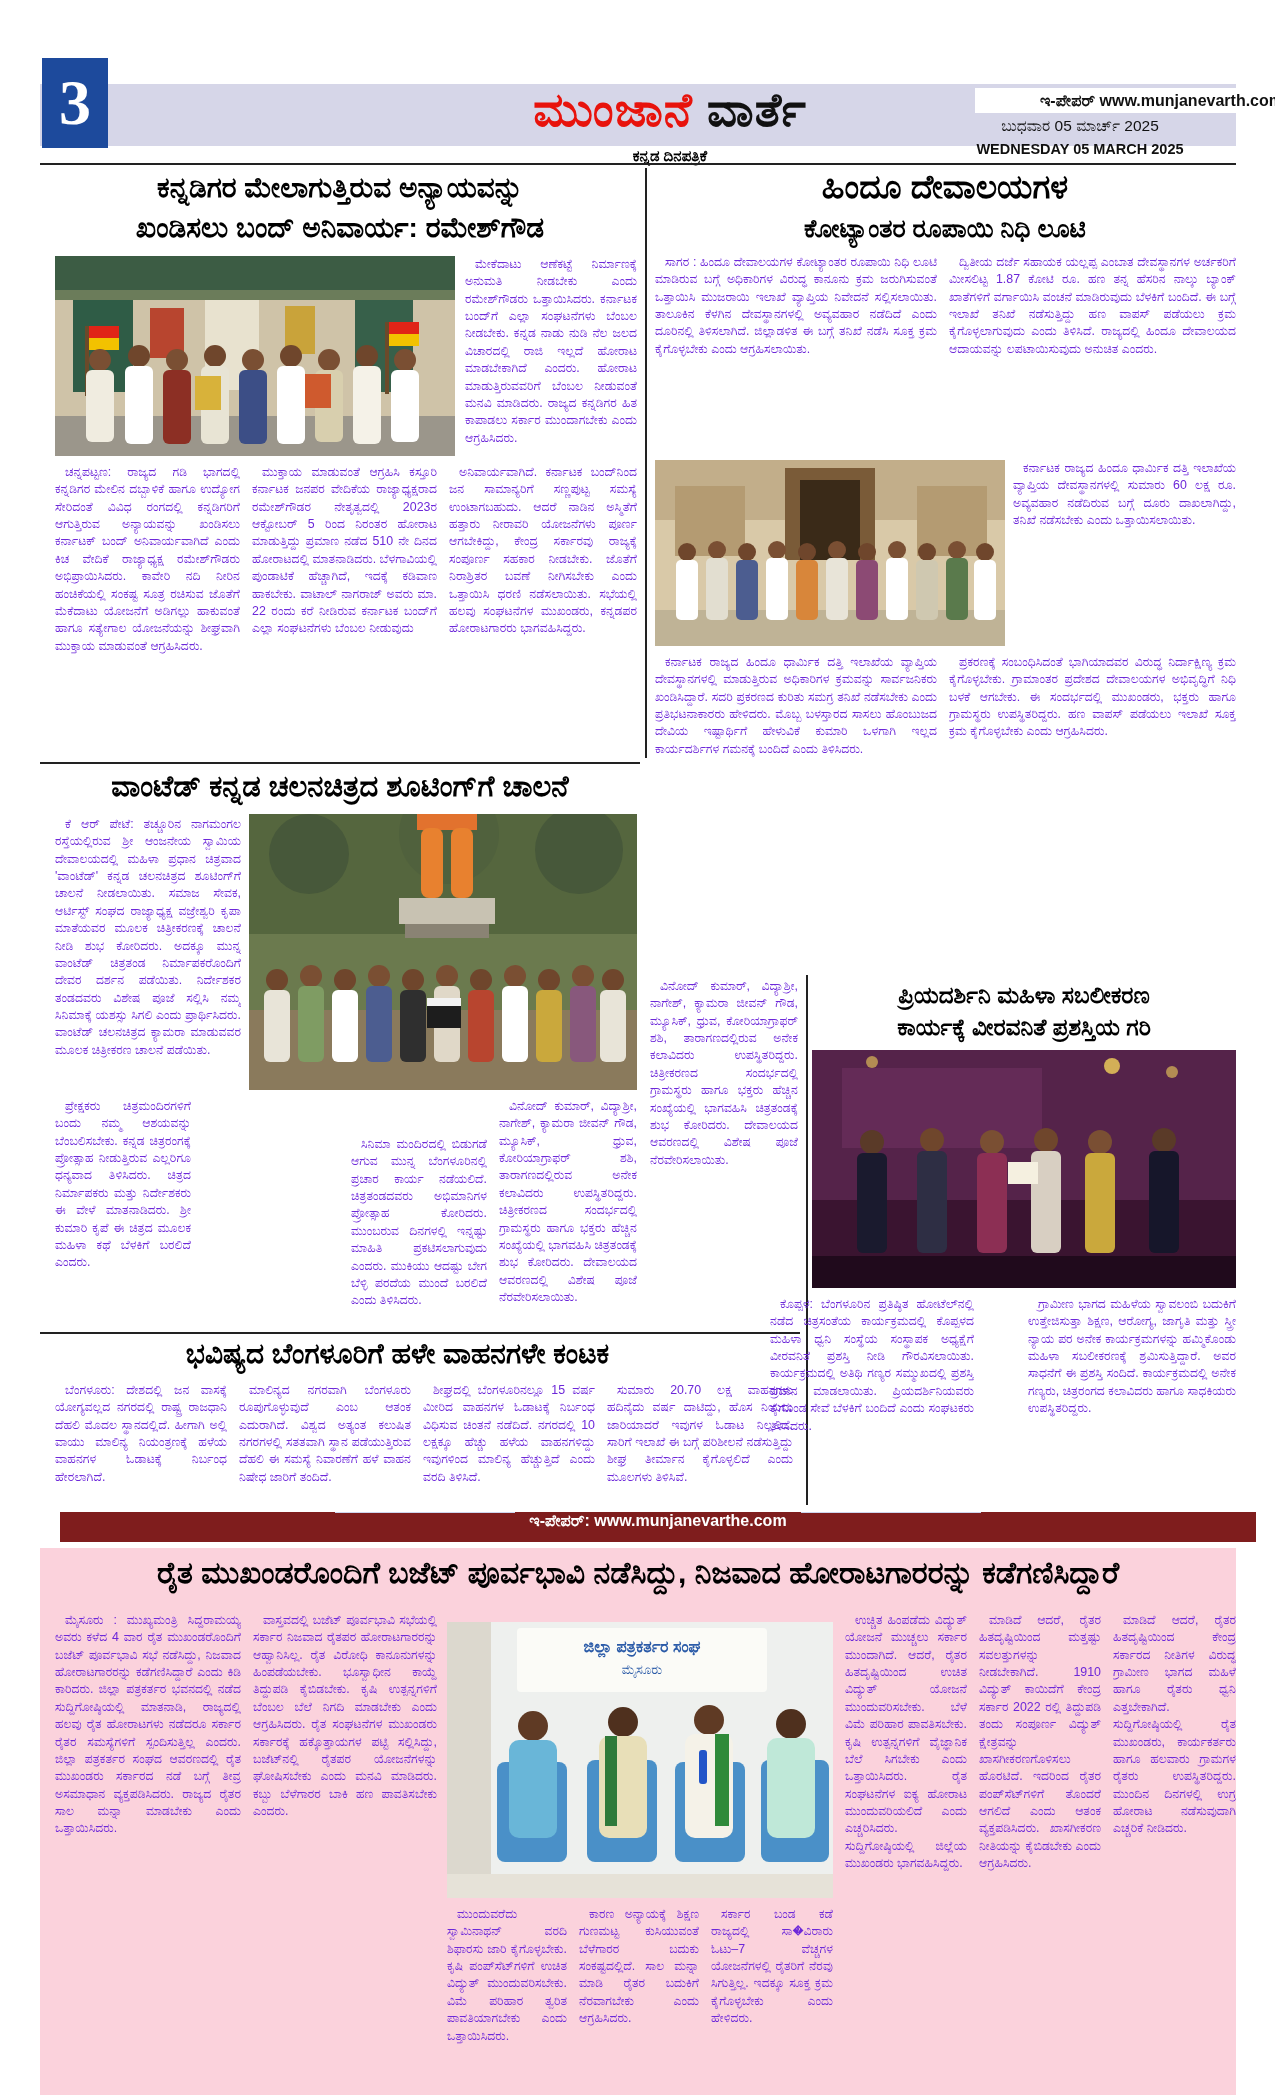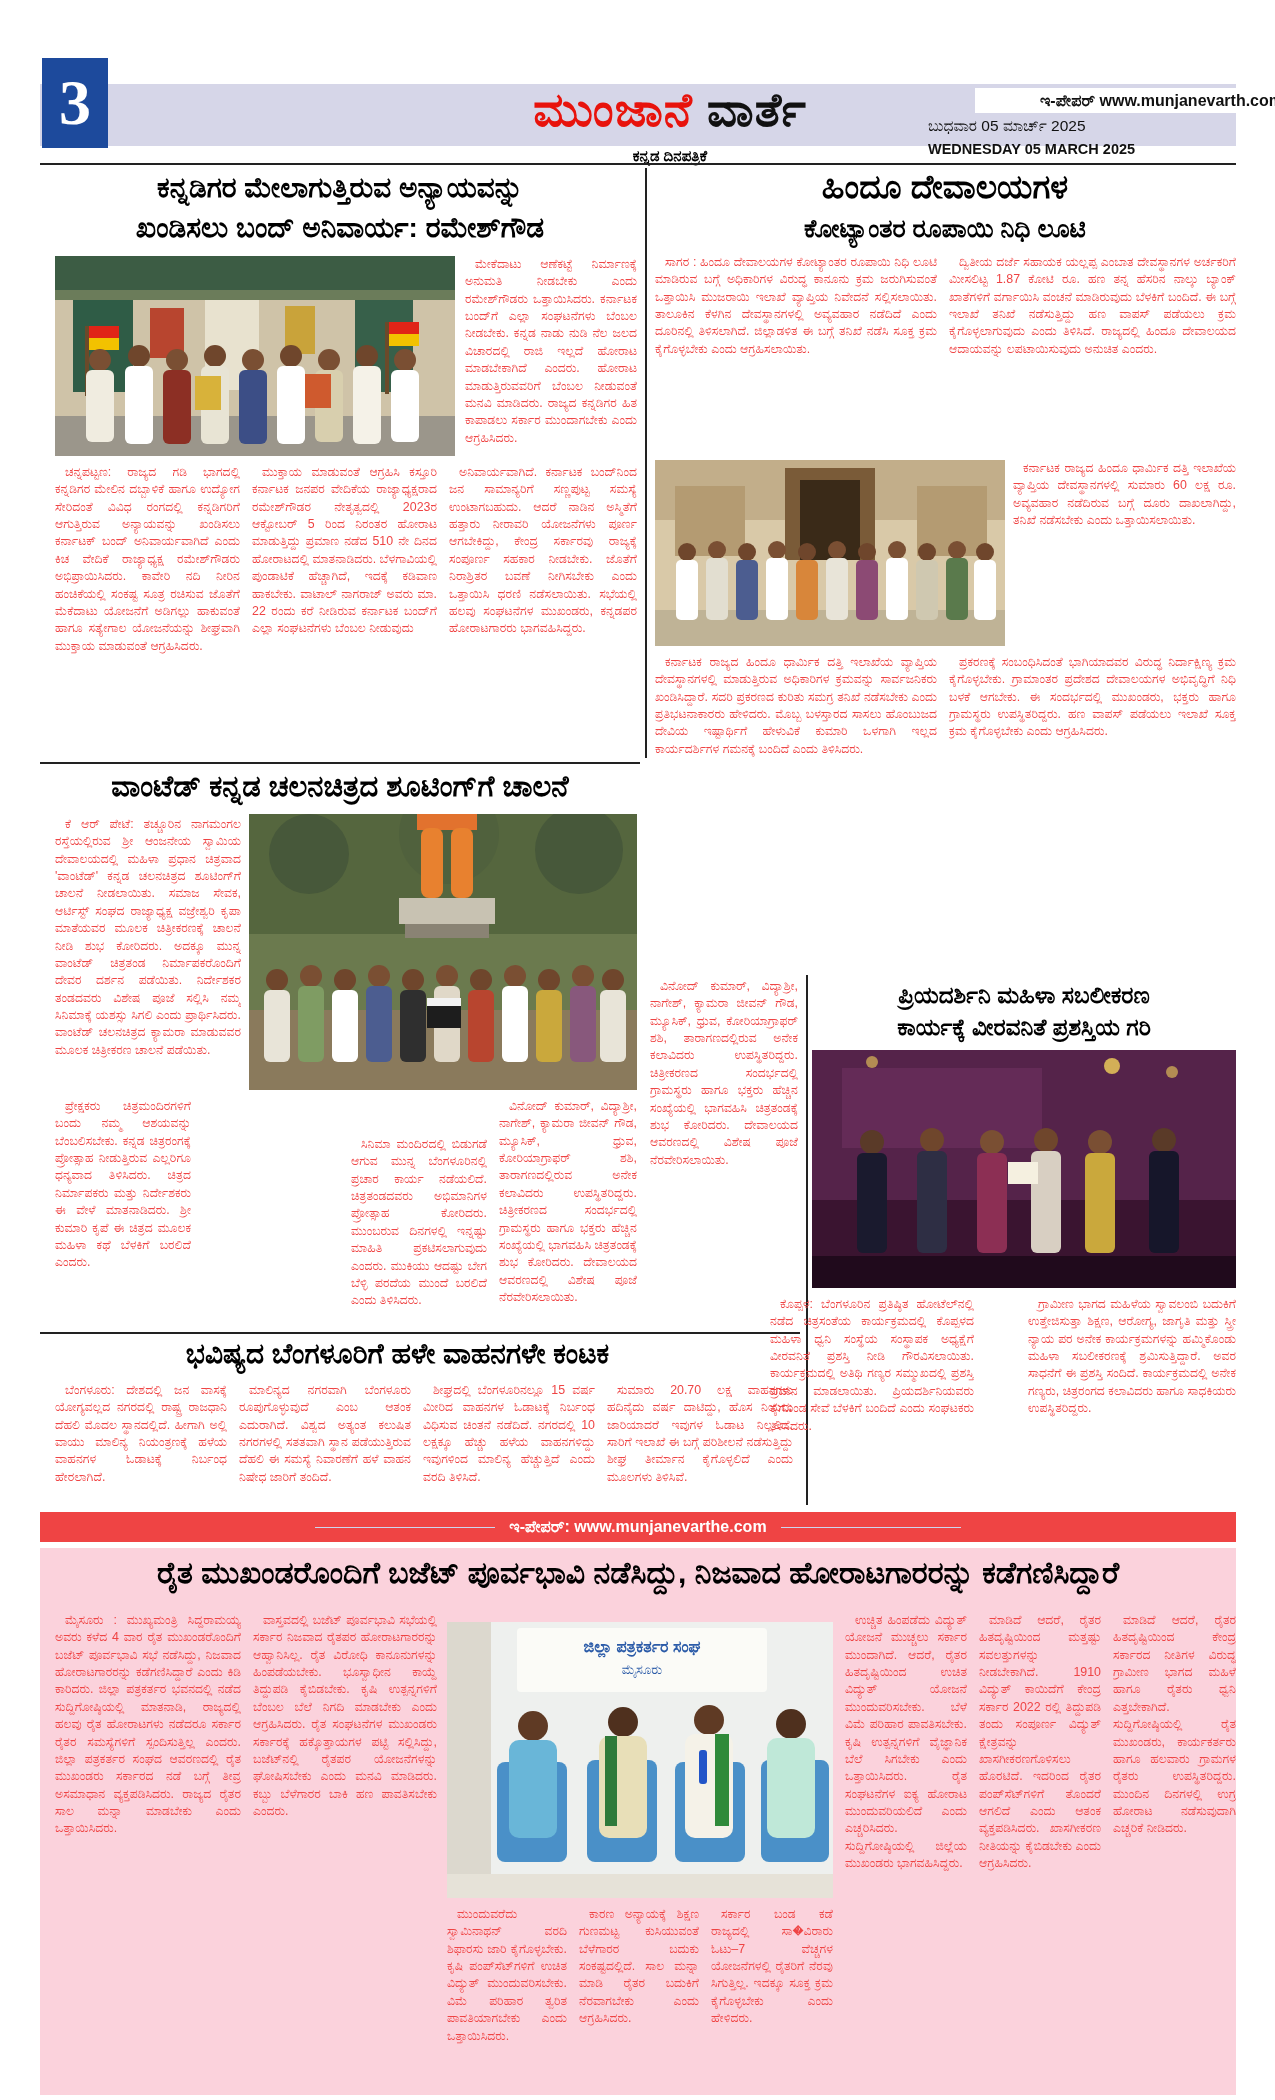--- a/index.html
+++ b/index.html
@@ -9,31 +9,31 @@
   
   .band{background:#d6d6e8;}
   .pagebox{background:#1d4a9c;color:#fff;display:flex;align-items:center;justify-content:center;
            font-size:64px;font-weight:bold;font-family:"Liberation Serif",serif;}
   .mast{text-align:center;font-weight:bold;font-size:47px;letter-spacing:1px;line-height:1.0;}
   .mast .red{color:#e8130c;}
   .mast .blk{color:#111;}
   .mast-sub{text-align:center;font-weight:bold;font-size:15px;color:#000000;}
   .urlbox{background:#ffffff;display:flex;align-items:center;justify-content:flex-end;
           font-weight:bold;font-size:16px;color:#111;padding-right:4px;margin-left:47px;}
-  .dateline{text-align:left;font-size:15.5px;color:#111;}
+  .dateline{text-align:center;font-size:15.5px;color:#111;}
   .dateline.en{font-weight:bold;font-size:14.5px;}
   .rule{background:#222;}
   
   .hl{font-weight:bold;color:#000;text-align:center;line-height:1.16;}
-  .col{text-align:justify;font-size:12.4px;line-height:1.40;color:#ef4444;overflow:hidden;}
+  .col{text-align:justify;font-size:12.4px;line-height:1.40;color:#6d28d9;overflow:hidden;}
   .col::first-letter{padding-left:10px;}
   .photo{overflow:hidden;background:#888;}
   .photo svg{display:block;}
   
-  .bluestrip{background:#ef4444;display:flex;align-items:center;justify-content:center;gap:14px;}
+  .bluestrip{background:#7f1d1d;display:flex;align-items:flex-start;justify-content:center;gap:14px;margin-left:20px;}
   .bluestrip .txt{color:#fff;font-weight:bold;font-size:16px;white-space:nowrap;}
   .bluestrip .line{height:1px;background:#cdd5ee;width:180px;}
   .pink{background:#fbd2dc;}
 </style>
 </head>
 <body>
 
 <div class="page">
 
   <div class="abs band" style="left:40px;top:84px;width:1196px;height:62px;"></div>

